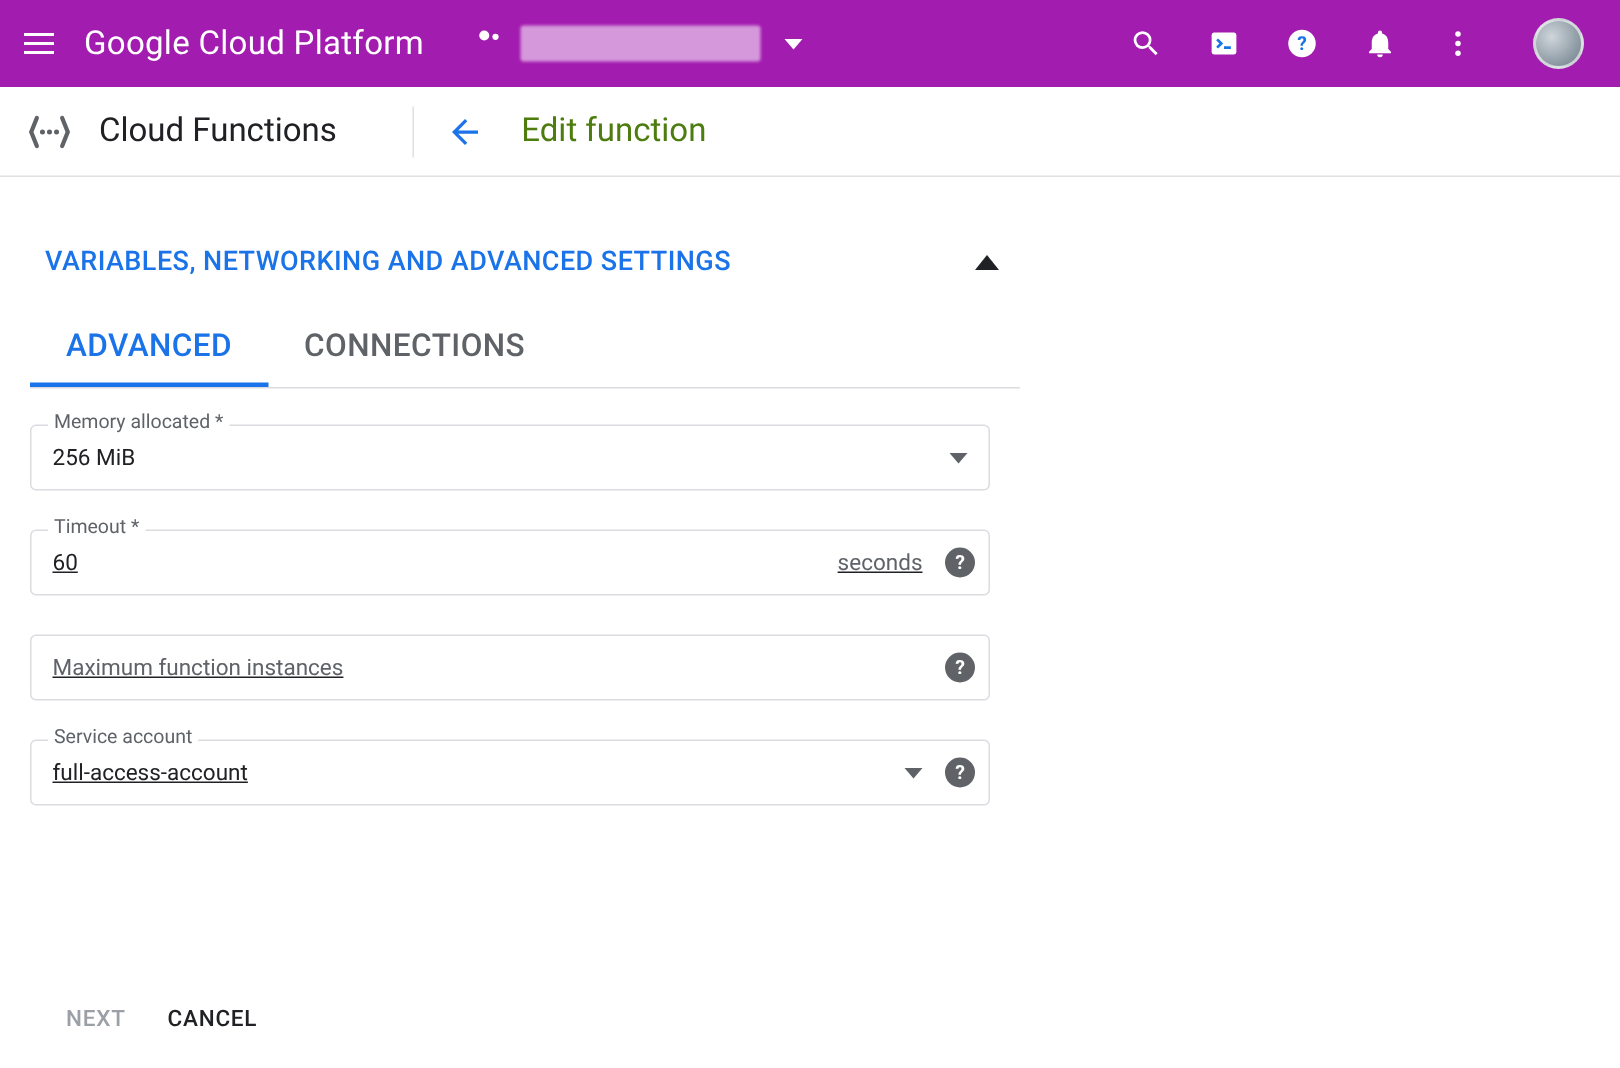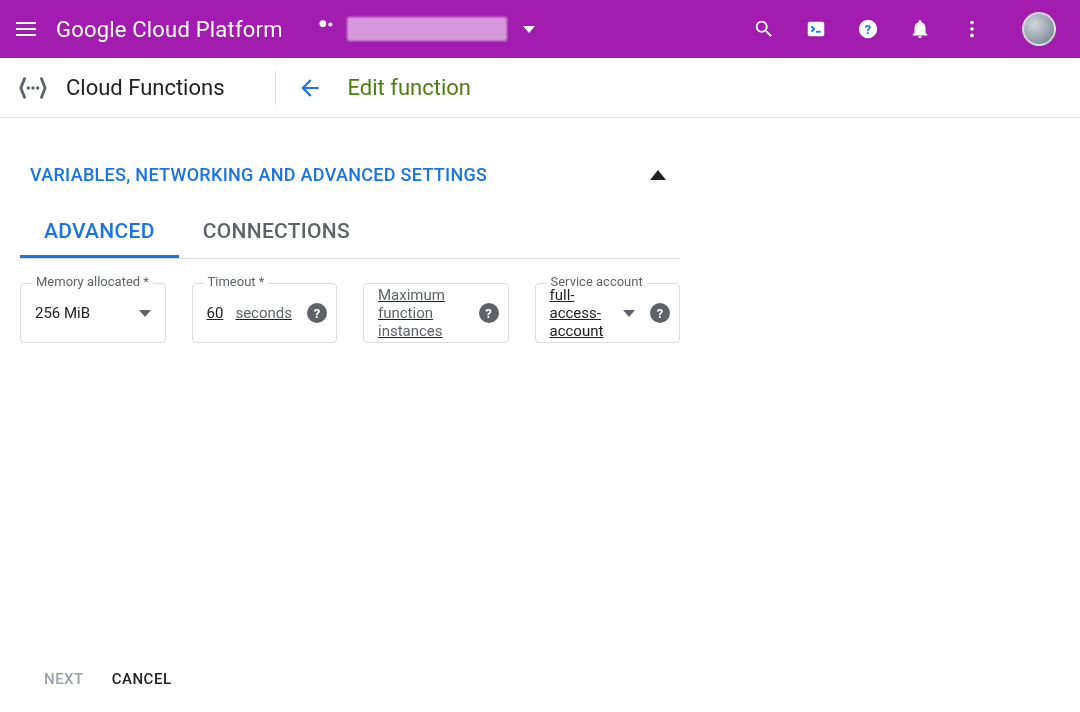--- a/index.html
+++ b/index.html
@@ -33,24 +33,24 @@
   
   .main { padding: 30px 20px 0 20px; width: 700px; }
   .accordion-header { display:flex; align-items:center; justify-content:space-between; padding: 16px 10px 14px 10px; cursor:pointer;}
   .accordion-title { color: #1a73e8; font-size: 18px; font-weight: 500; letter-spacing: 0.3px; }
   .chevron-up { width:0;height:0;border-left:8px solid transparent;border-right:8px solid transparent;border-bottom:10px solid #202124; margin-right:4px;}
 
   .tabs { display:flex; border-bottom: 1px solid #dadce0; margin-top: 8px; }
   .tab { padding: 12px 24px; font-size: 21px; font-weight: 500; color:#5f6368; cursor:pointer; letter-spacing:0.3px;}
   .tab.active { color:#1a73e8; border-bottom: 3px solid #1a73e8; }
 
-  .form { padding-top: 24px; display:flex; flex-direction:row; gap: 26px;}
+  .form { padding-top: 24px; display:flex; flex-direction:column; gap: 26px;}
   .field-wrap { position: relative; width: 640px;}
   .field-label { position:absolute; top:-9px; left:12px; background:#fff; padding:0 4px; font-size:13px; color:#5f6368;}
-  .field-box { border:1px solid #dadce0; border-radius:4px; height:60px; display:flex; align-items:center; padding: 0 14px; font-size:15px; color:#202124;}
+  .field-box { border:1px solid #dadce0; border-radius:4px; height:44px; display:flex; align-items:center; padding: 0 14px; font-size:15px; color:#202124;}
   .field-box.with-help { padding-right: 44px; text-decoration: underline; }
   .field-value { flex:1; }
   .placeholder { color:#5f6368; }
   .dropdown-caret { width:0;height:0;border-left:6px solid transparent;border-right:6px solid transparent;border-top:7px solid #5f6368;}
   .suffix { color:#5f6368; font-size:15px; margin-left:8px;}
   .help-dot { position:absolute; right:10px; top:50%; transform:translateY(-50%); width:20px;height:20px;border-radius:50%; background:#5f6368; color:#fff; font-size:13px; font-weight:700; display:flex; align-items:center; justify-content:center; cursor:pointer;}
 
   
   .footer { position:absolute; bottom:16px; left:0; padding-left: 40px; display:flex; gap:20px;}
   .btn { font-size:15px; font-weight:500; letter-spacing:0.5px; cursor:pointer; background:none; border:none; padding:8px 4px;}

